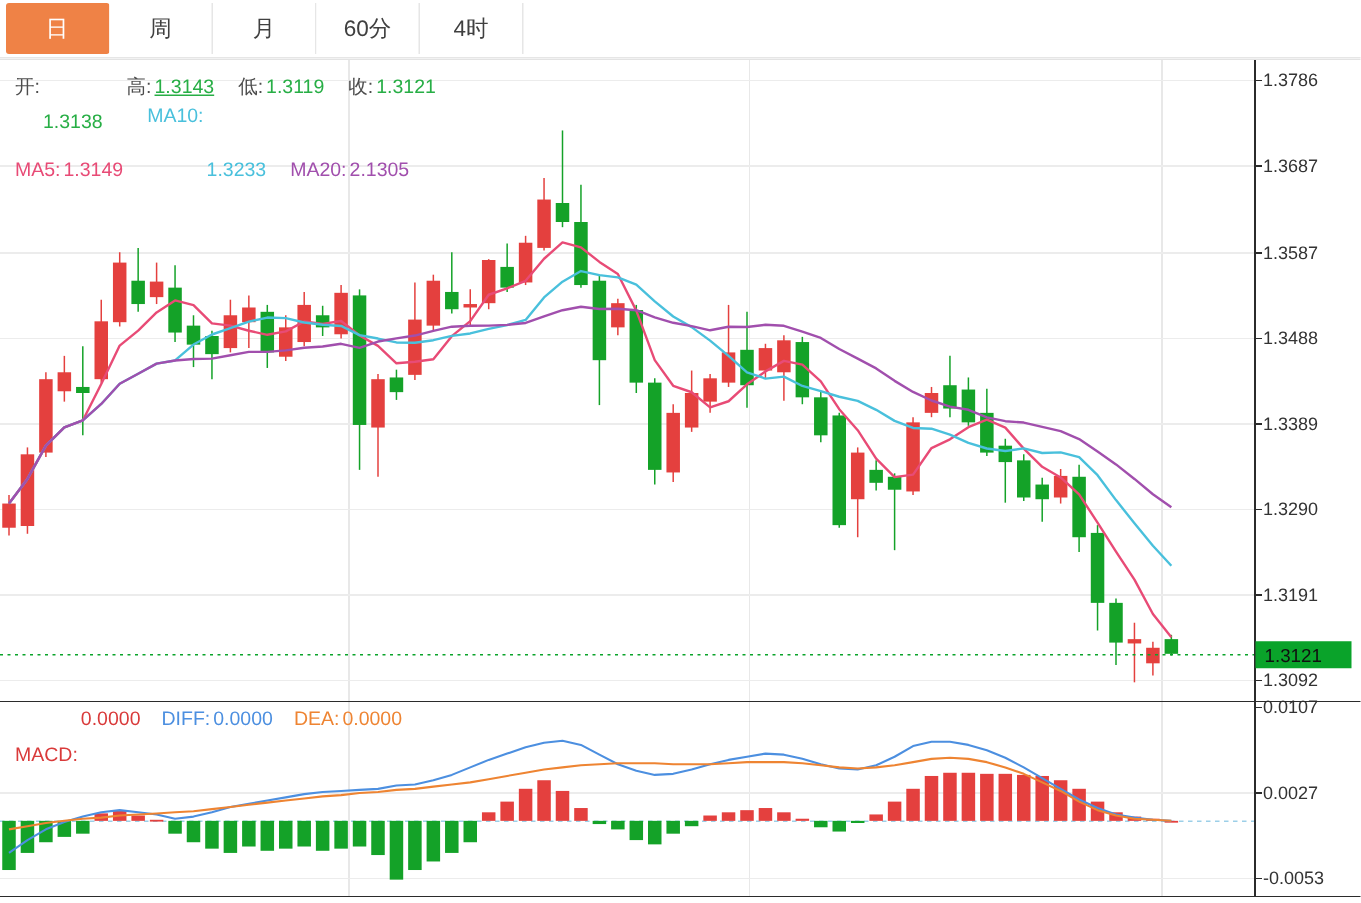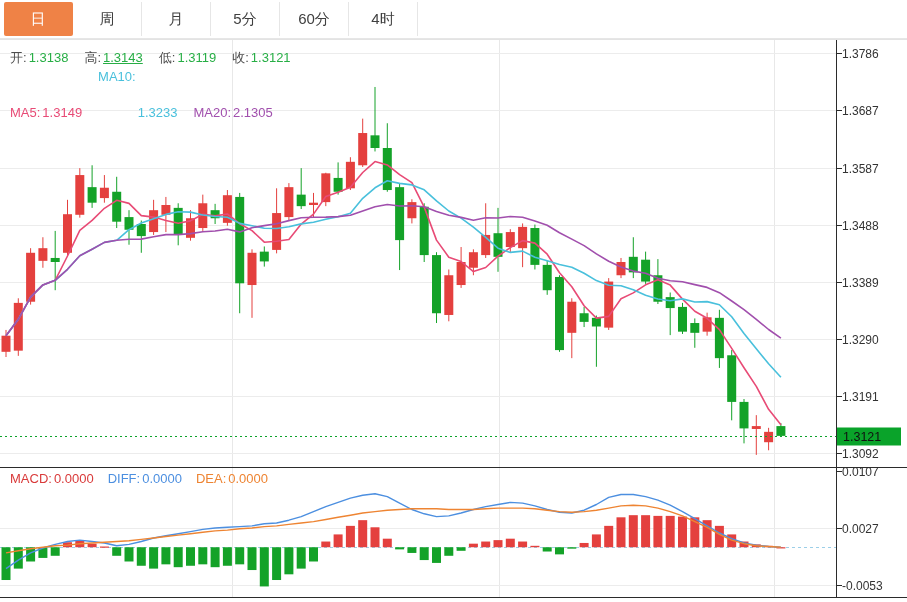--- a/index.html
+++ b/index.html
@@ -266,29 +266,28 @@
       <line x1="0" y1="597.5" x2="907" y2="597.5" stroke="#2b2b2b" stroke-width="1" shape-rendering="crispEdges"></line>
       <line x1="836.5" y1="40" x2="836.5" y2="597.5" stroke="#2b2b2b" stroke-width="1" shape-rendering="crispEdges"></line>
       <rect x="837" y="427.5" width="64" height="18" fill="#0aa32a"></rect>
       <text x="843" y="441" fill="#101010" font-size="12.5px">1.3121</text>
     </svg>
 
   <div class="tabbar" id="tabbar">
       <div class="tab active" style="background: rgb(239, 130, 70);">日</div>
       <div class="tab" style="color: rgb(64, 64, 64);">周</div>
       <div class="tab" style="color: rgb(64, 64, 64);">月</div>
-      <div class="tab" style="color: rgb(64, 64, 64);">5分</div>
       <div class="tab" style="color: rgb(64, 64, 64);">60分</div>
       <div class="tab" style="color: rgb(64, 64, 64);">4时</div>
     </div>
 
   <div class="legend" id="legend-ohlc">
     <span class="item">
       <span class="lab" style="color: rgb(77, 77, 77);">开:</span>
-      <span class="val" style="color: rgb(39, 174, 69);">1.3138</span>
+      <span class="val" style="color: rgb(39, 174, 69); margin-top: 23px;">1.3138</span>
     </span>
     <span class="item">
       <span class="lab" style="color: rgb(77, 77, 77);">高:</span>
       <span class="val" style="color: rgb(39, 174, 69); text-decoration: underline;">1.3143</span>
     </span>
     <span class="item">
       <span class="lab" style="color: rgb(77, 77, 77);">低:</span>
       <span class="val" style="color: rgb(39, 174, 69);">1.3119</span>
     </span>
     <span class="item">
@@ -307,21 +306,21 @@
       <span class="val" style="color: rgb(73, 192, 220); margin-top: 36px;">1.3233</span>
     </span>
     <span class="item">
       <span class="lab" style="color: rgb(161, 79, 173);">MA20:</span>
       <span class="val" style="color: rgb(161, 79, 173);">2.1305</span>
     </span>
   </div>
 
   <div class="legend" id="legend-macd">
     <span class="item">
-      <span class="lab" style="color: rgb(217, 58, 58);">MACD:</span>
+      <span class="lab" style="color: rgb(217, 58, 58); margin-top: 24px;">MACD:</span>
       <span class="val" style="color: rgb(217, 58, 58);">0.0000</span>
     </span>
     <span class="item">
       <span class="lab" style="color: rgb(76, 143, 224);">DIFF:</span>
       <span class="val" style="color: rgb(76, 143, 224);">0.0000</span>
     </span>
     <span class="item">
       <span class="lab" style="color: rgb(238, 132, 50);">DEA:</span>
       <span class="val" style="color: rgb(238, 132, 50);">0.0000</span>
     </span>

